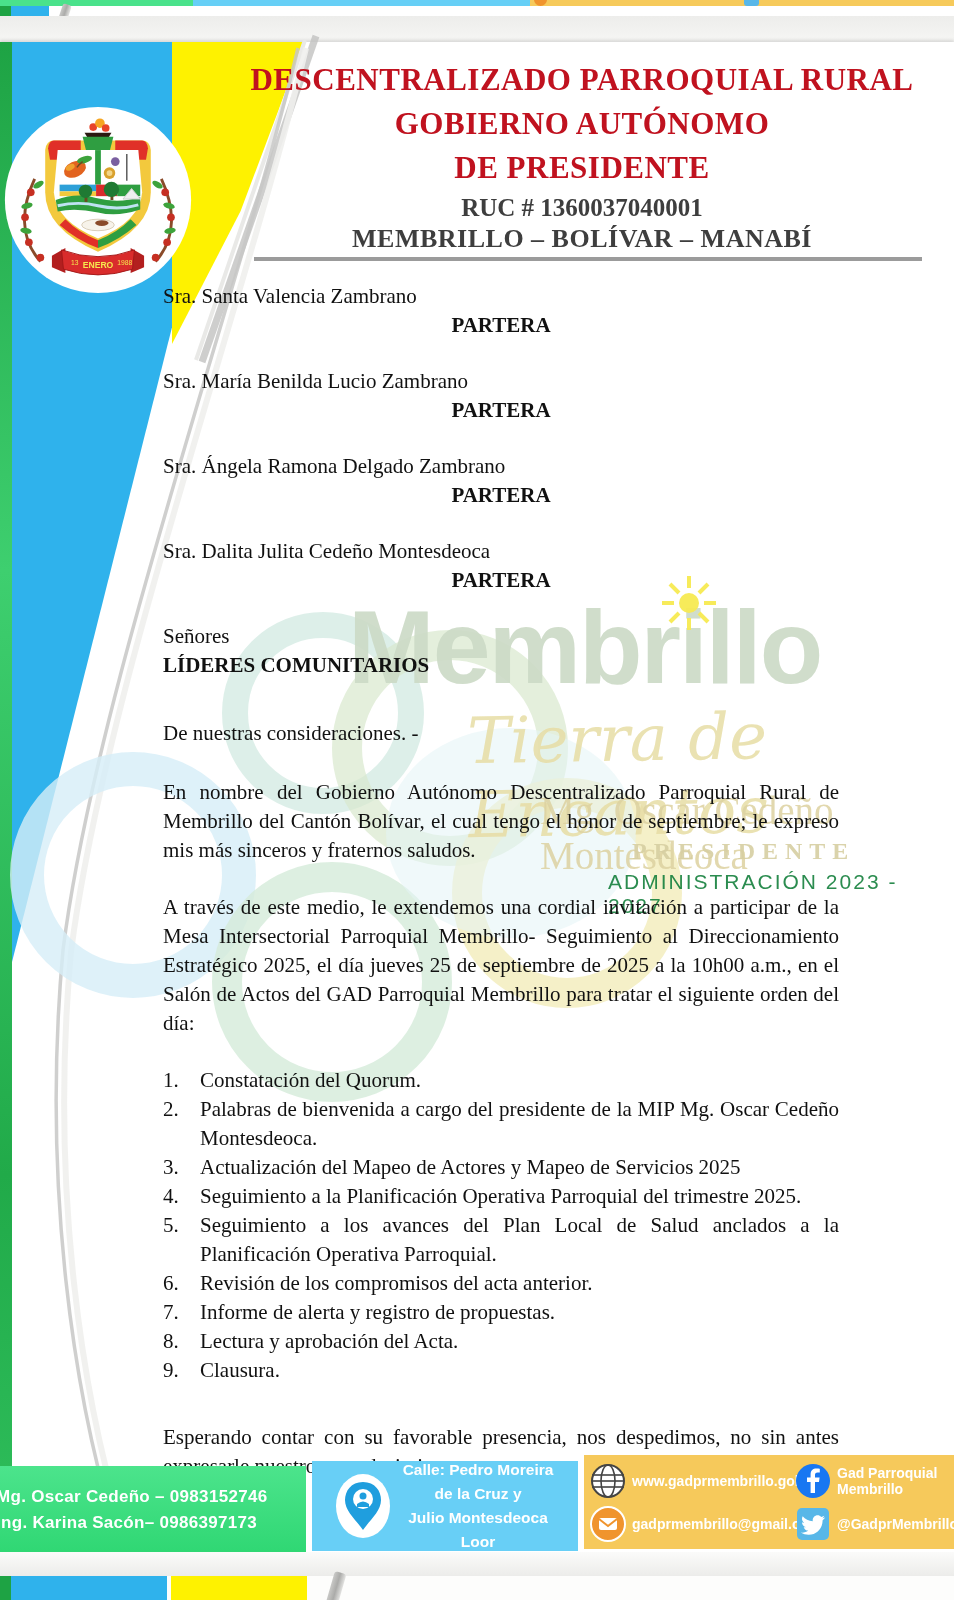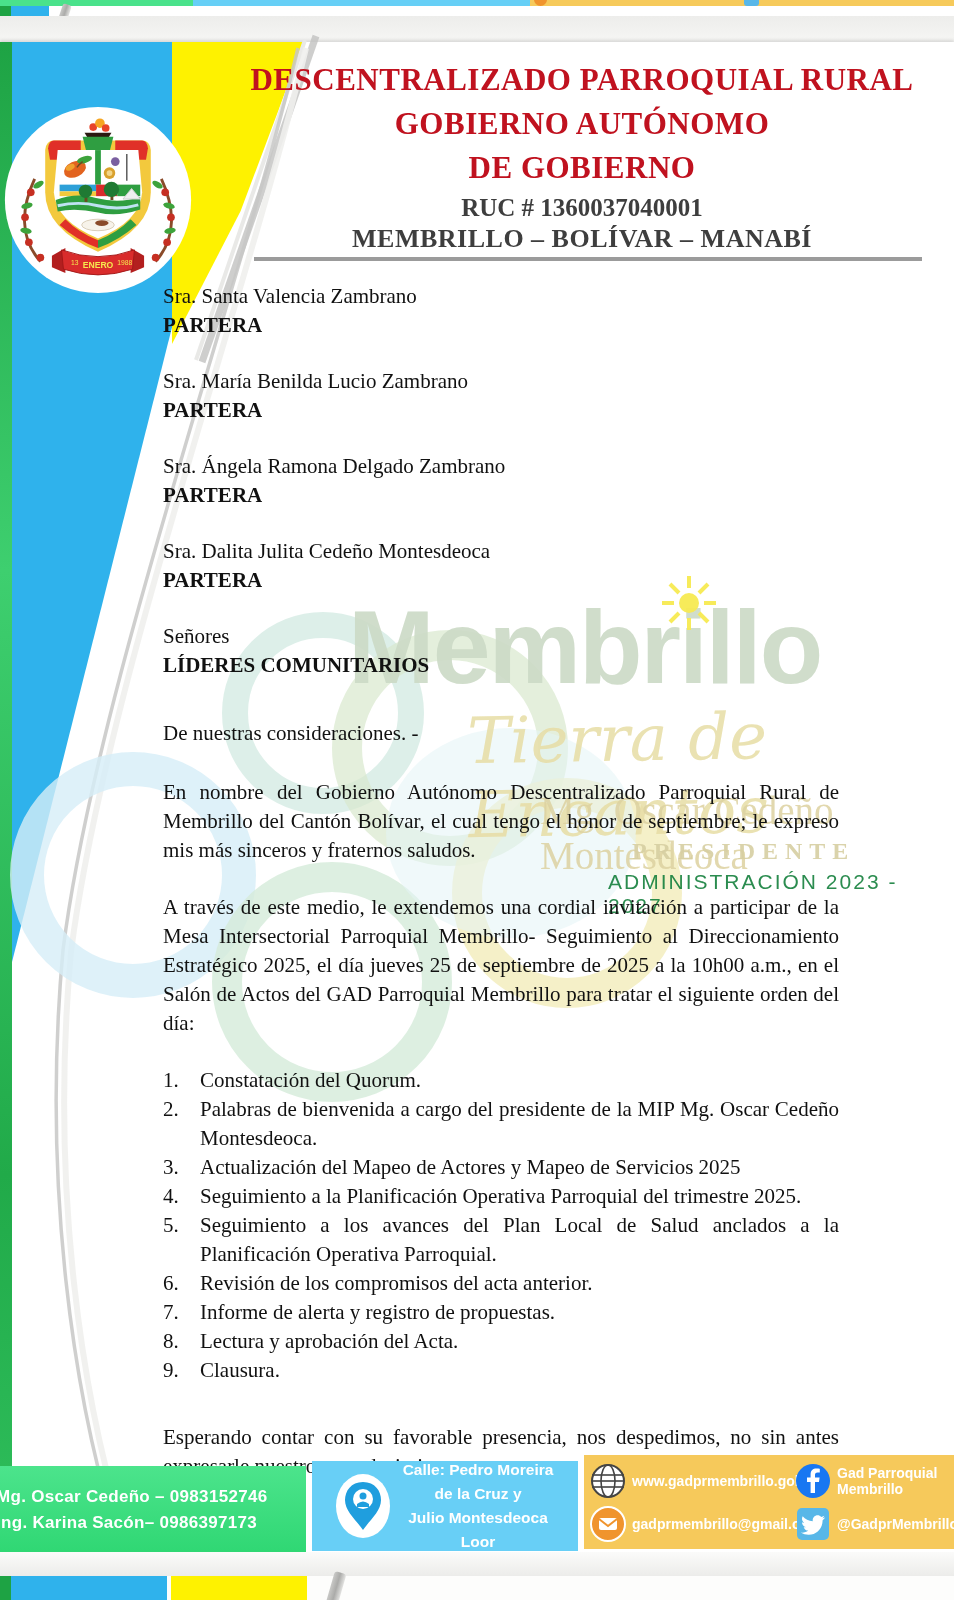--- a/index.html
+++ b/index.html
@@ -43,21 +43,21 @@
              font-style:italic;font-size:64px;color:#e7dda5;opacity:.85;transform:rotate(-1deg);}
   .wm-name{position:absolute;left:540px;top:788px;font-size:39px;color:#ddd2a1;opacity:.85;}
   .wm-pres{position:absolute;left:632px;top:838px;font-size:24px;font-weight:bold;
            letter-spacing:7px;color:#d7cfa2;opacity:.9;}
   .wm-admin{position:absolute;left:608px;top:870px;font-family:"Liberation Sans",sans-serif;
             font-size:21px;letter-spacing:2px;color:#15803d;opacity:.9;}
 
   
   .flow{position:absolute;left:163px;top:282px;width:676px;font-size:21px;line-height:29px;color:#111;}
   .recipient-group{margin-bottom:27px;}
-  .recipient-role{font-weight:bold;}
+  .recipient-role{font-weight:bold;text-align:center;}
   .salute{margin-bottom:27px;}
   .salute .bold{font-weight:bold;}
   .greeting{margin-bottom:30px;margin-top:39px;}
   .para{text-align:justify;margin-bottom:28px;}
   .agenda{margin-top:26px;margin-bottom:0;}
   .agenda-item{display:flex;text-align:justify;}
   .agenda-num{flex:0 0 37px;}
   .agenda-text{flex:1;}
   .closing{text-align:justify;margin-top:38px;}
 
@@ -219,21 +219,21 @@
       <path d="M62,152 Q100,166 138,152 L136,172 Q100,184 64,172 Z" fill="#d92c2c" stroke="#a31818" stroke-width="1"></path>
       <text x="72" y="168" font-family="Liberation Sans, sans-serif" font-size="7" fill="#f6e84e">13</text>
       <text x="100" y="171" text-anchor="middle" font-family="Liberation Sans, sans-serif" font-weight="bold" font-size="9" fill="#f6e84e">ENERO</text>
       <text x="120" y="168" font-family="Liberation Sans, sans-serif" font-size="7" fill="#f6e84e">1988</text>
     </g>
   </svg>
 
   <div class="header">
     <div class="title-line">DESCENTRALIZADO PARROQUIAL RURAL</div>
     <div class="title-line">GOBIERNO AUTÓNOMO</div>
-    <div class="title-line">DE GOBIERNO</div>
+    <div class="title-line">DE PRESIDENTE</div>
     <div class="ruc-line">RUC # 1360037040001</div>
     <div class="loc-line">MEMBRILLO – BOLÍVAR – MANABÍ</div>
     <div class="header-rule"></div>
   </div>
 
   <div class="flow">
     <div>
         <div class="recipient-group">
           <div class="recipient-name">Sra. Santa Valencia Zambrano</div>
           <div class="recipient-role">PARTERA</div>

